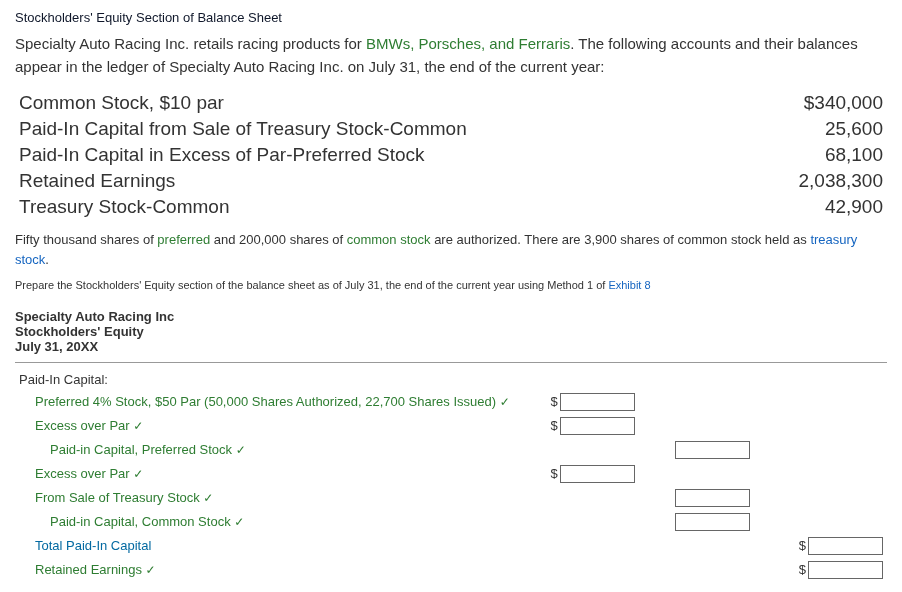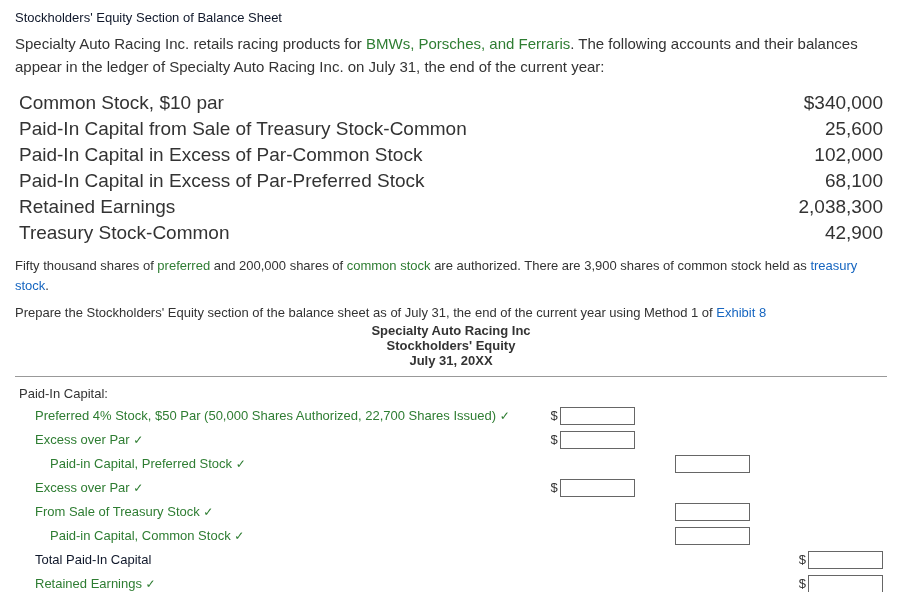--- a/index.html
+++ b/index.html
@@ -41,27 +41,28 @@
     }
     .footer-note {
       font-size: 13px;
       color: #333;
       margin-bottom: 8px;
       line-height: 1.5;
     }
     .footer-note .green { color: #2e7d32; }
     .footer-note .blue { color: #1565c0; }
     .instruction {
-      font-size: 13px;
-      color: #333;
+      font-size: 11px;
+      color: #333;
+      margin-bottom: 15px;
       line-height: 1.5;
     }
     .instruction .blue { color: #1565c0; }
     .company-header {
-      text-align: center;
+      text-align: left;
       margin-bottom: 8px;
     }
     .company-header div {
       font-size: 13px;
       font-weight: bold;
       color: #333;
     }
     .section-divider {
       border: none;
       border-top: 1px solid #999;
@@ -113,24 +114,20 @@
 
 <table class="ledger-table">
   <tbody id="ledger-body">
       <tr>
         <td>Common Stock, $10 par</td>
         <td style="text-align:right">$340,000</td>
       </tr>
       <tr>
         <td>Paid-In Capital from Sale of Treasury Stock-Common</td>
         <td style="text-align:right">25,600</td>
-      </tr>
-      <tr>
-        <td>Paid-In Capital in Excess of Par-Common Stock</td>
-        <td style="text-align:right">102,000</td>
       </tr>
       <tr>
         <td>Paid-In Capital in Excess of Par-Preferred Stock</td>
         <td style="text-align:right">68,100</td>
       </tr>
       <tr>
         <td>Retained Earnings</td>
         <td style="text-align:right">2,038,300</td>
       </tr>
       <tr>
@@ -200,21 +197,21 @@
     <td style="text-align:right;vertical-align:middle;"><input type="text" class="input-box" style="width: 75px; height: 18px; border: 1px solid rgb(102, 102, 102); font-size: 12px;"></td>
     <td style="text-align:right;vertical-align:middle;"></td>
   </tr>
       <tr>
     <td class="label-cell indent-2"><span style="color:#2e7d32;font-weight:">Paid-in Capital, Common Stock <span class="checkmark">✓</span></span></td>
     <td style="text-align:right;vertical-align:middle;"></td>
     <td style="text-align:right;vertical-align:middle;"><input type="text" class="input-box" style="width: 75px; height: 18px; border: 1px solid rgb(102, 102, 102); font-size: 12px;"></td>
     <td style="text-align:right;vertical-align:middle;"></td>
   </tr>
       <tr>
-    <td class="label-cell indent-1"><span style="color:#0f172a;font-weight:">Total Paid-In Capital</span></td>
+    <td class="label-cell indent-1"><span style="color:#0369a1;font-weight:">Total Paid-In Capital</span></td>
     <td style="text-align:right;vertical-align:middle;"></td>
     <td style="text-align:right;vertical-align:middle;"></td>
     <td style="text-align:right;vertical-align:middle;"><span class="dollar-sign">$</span><input type="text" class="input-box" style="width: 75px; height: 18px; border: 1px solid rgb(102, 102, 102); font-size: 12px;"></td>
   </tr>
       <tr>
     <td class="label-cell indent-1"><span style="color:#2e7d32;font-weight:">Retained Earnings <span class="checkmark">✓</span></span></td>
     <td style="text-align:right;vertical-align:middle;"></td>
     <td style="text-align:right;vertical-align:middle;"></td>
     <td style="text-align:right;vertical-align:middle;"><span class="dollar-sign">$</span><input type="text" class="input-box" style="width: 75px; height: 18px; border: 1px solid rgb(102, 102, 102); font-size: 12px;"></td>
   </tr>

